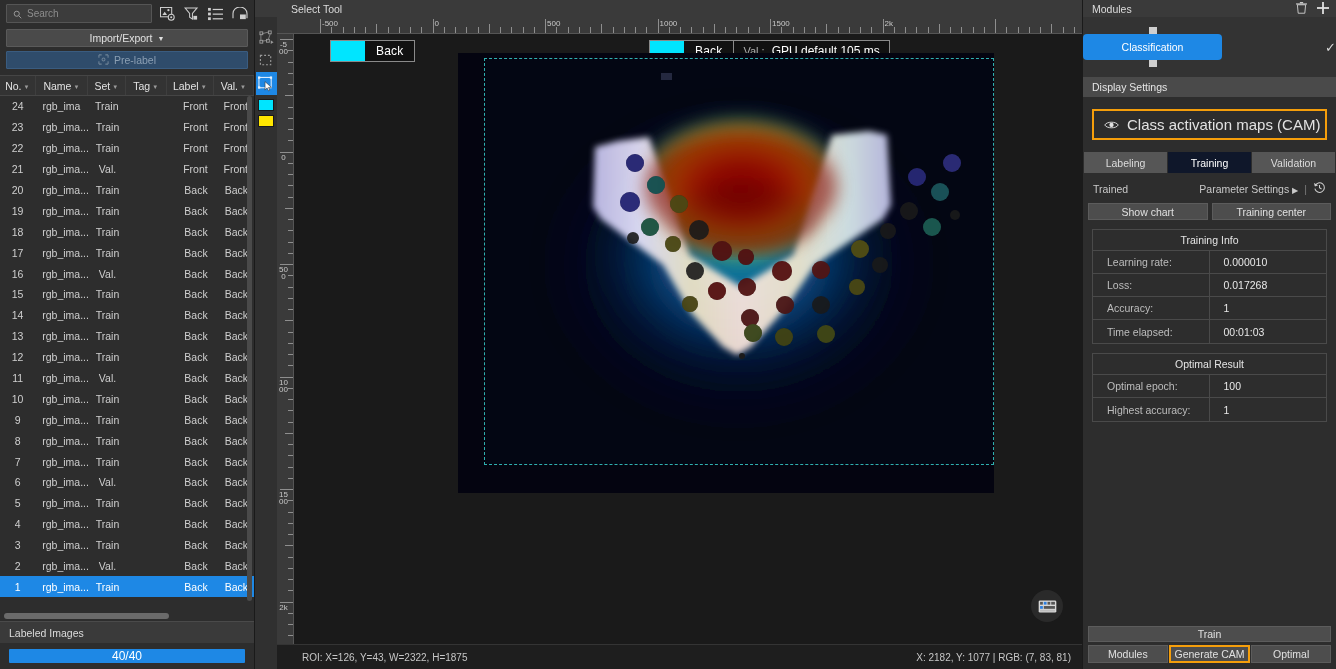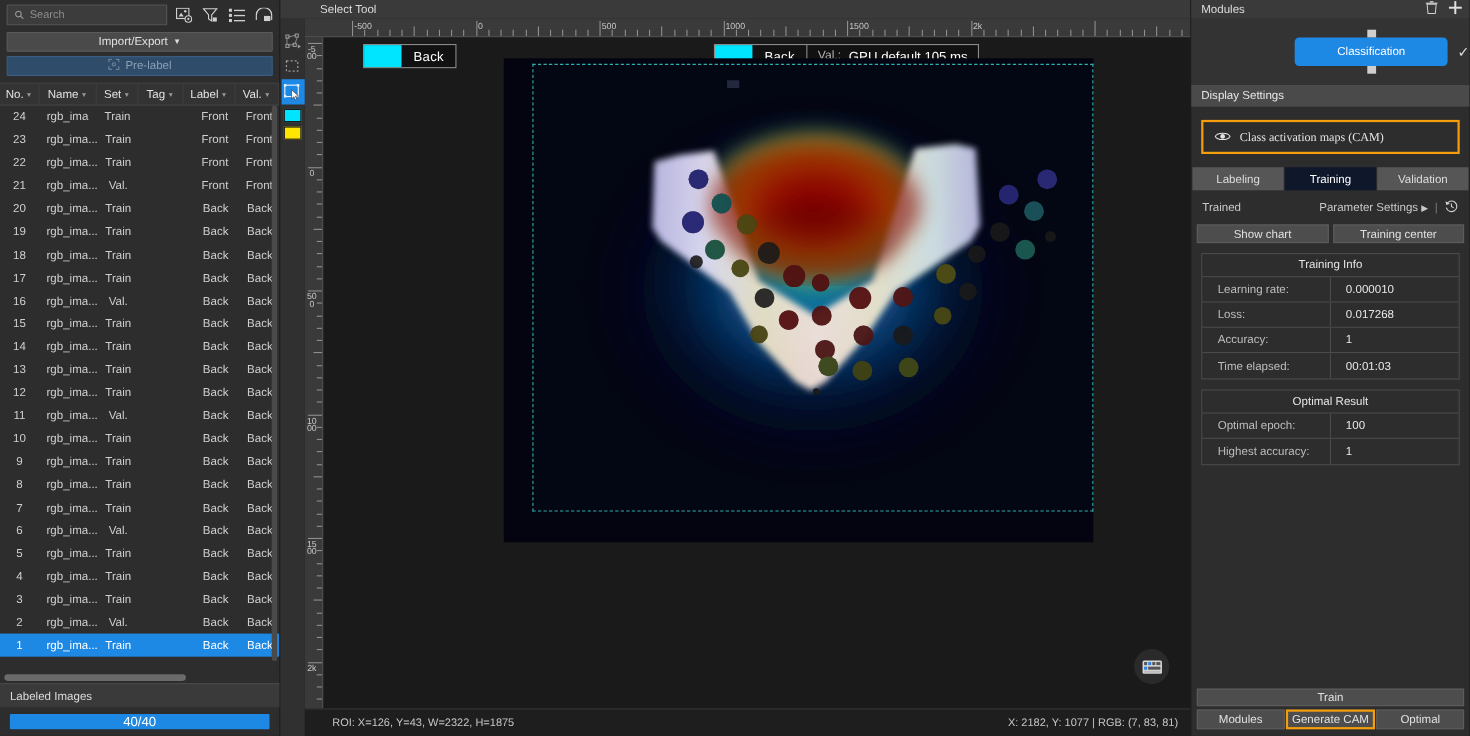--- a/index.html
+++ b/index.html
@@ -127,38 +127,38 @@
     padding:0 11px 0 47px; font-size:10px; color:#c6c6c6;
   }
 
   
   #right{ width:254px; flex:0 0 254px; height:669px; background:#2d2d2d; display:flex; flex-direction:column; border-left:1px solid #1a1a1a; }
   .mod-head{
     height:17px; background:#3a3a3a; display:flex; align-items:center; justify-content:space-between;
     padding:0 7px 0 9px; font-size:10.5px; color:#dcdcdc;
   }
   .mod-head .hicons{ display:flex; align-items:center; gap:10px; }
-  .graph{ height:60px; background:#333; position:relative; display:flex; align-items:center; justify-content:flex-end; gap:9px; }
+  .graph{ height:60px; background:#333; position:relative; display:flex; align-items:center; justify-content:space-between; gap:9px; }
   .node{
     width:139px; height:26px; background:#1e88e5; border-radius:4px;
     display:flex; align-items:center; justify-content:center; font-size:10.5px; color:#fff; cursor:pointer; position:relative;
   }
   .port{ position:absolute; left:50%; margin-left:-4px; width:8px; height:7px; background:#cfcfcf; }
   .port.t{ top:-7px; } .port.b{ bottom:-7px; }
   .check{ font-size:13px; color:#d8d8d8; cursor:pointer; }
 
   .sec-head{
     height:20px; background:#4a4a4a; display:flex; align-items:center; padding-left:9px;
     font-size:10.5px; color:#e6e6e6;
   }
   .cam-row{
     margin:12px 9px 0 9px; height:31px; border:2px solid #f59e0b;
     display:flex; align-items:center; gap:8px; padding-left:10px; cursor:pointer;
   }
-  .cam-row .lbl{ font-size:11px; color:#e2e2e2;font-family:Liberation Serif, serif; }
+  .cam-row .lbl{ font-size:15px; color:#e2e2e2; }
 
   .tabs{ display:flex; margin:12px 1px 0 1px; height:21px; gap:1px; }
   .tab{ flex:1; background:#565656; display:flex; align-items:center; justify-content:center; font-size:10.5px; color:#dcdcdc; cursor:pointer; }
   .tab.active{ background:#0f172a; color:#fff; }
 
   .trained-row{ display:flex; align-items:center; justify-content:space-between; padding:8px 10px 0 10px; font-size:10.5px; color:#c9c9c9; }
   .ps{ display:flex; align-items:center; gap:6px; }
   .btnrow{ display:flex; gap:4px; padding:7px 5px 0 5px; }
   .gbtn{ flex:1; height:17px; background:#4d4d4d; border:1px solid #5c5c5c; display:flex; align-items:center; justify-content:center; font-size:10.5px; color:#e0e0e0; cursor:pointer; }
 

